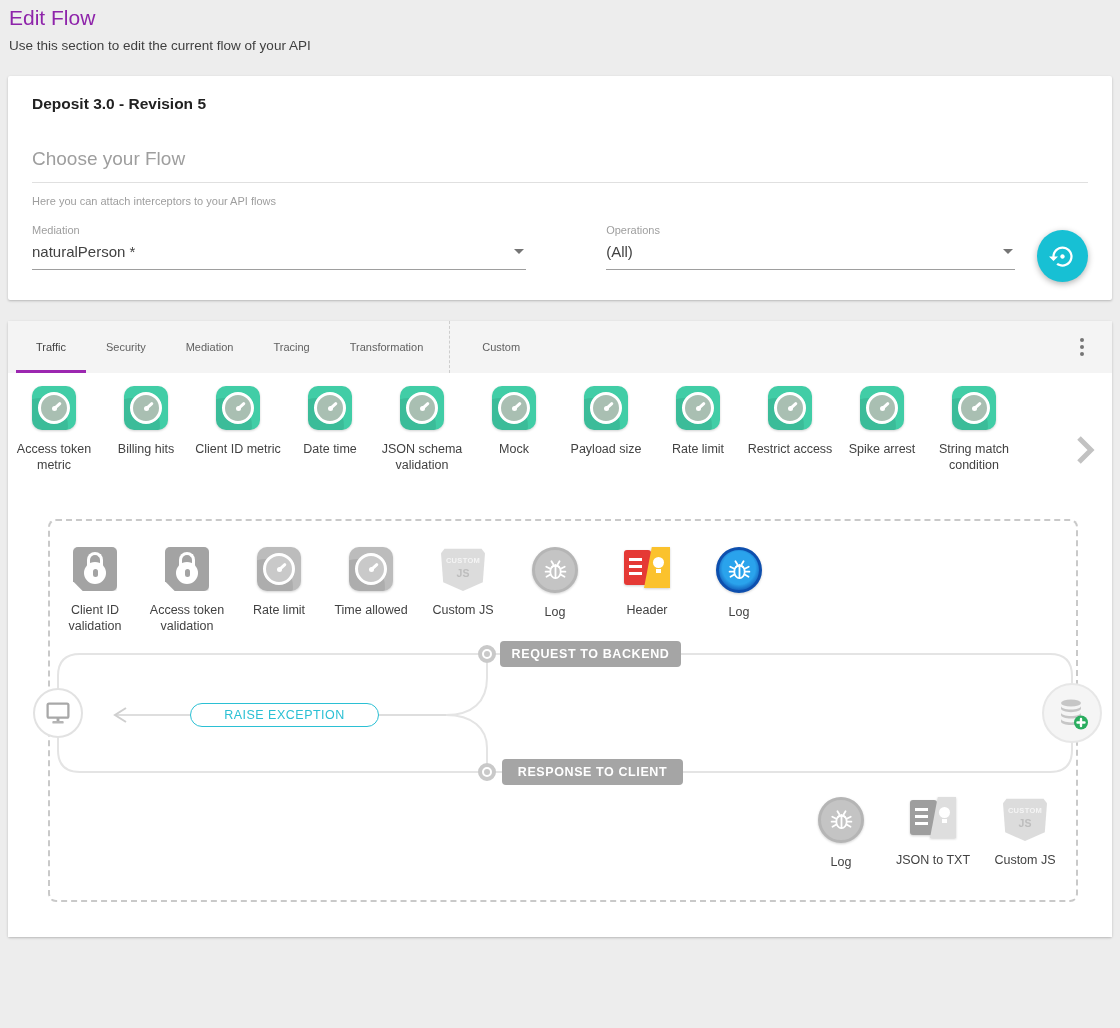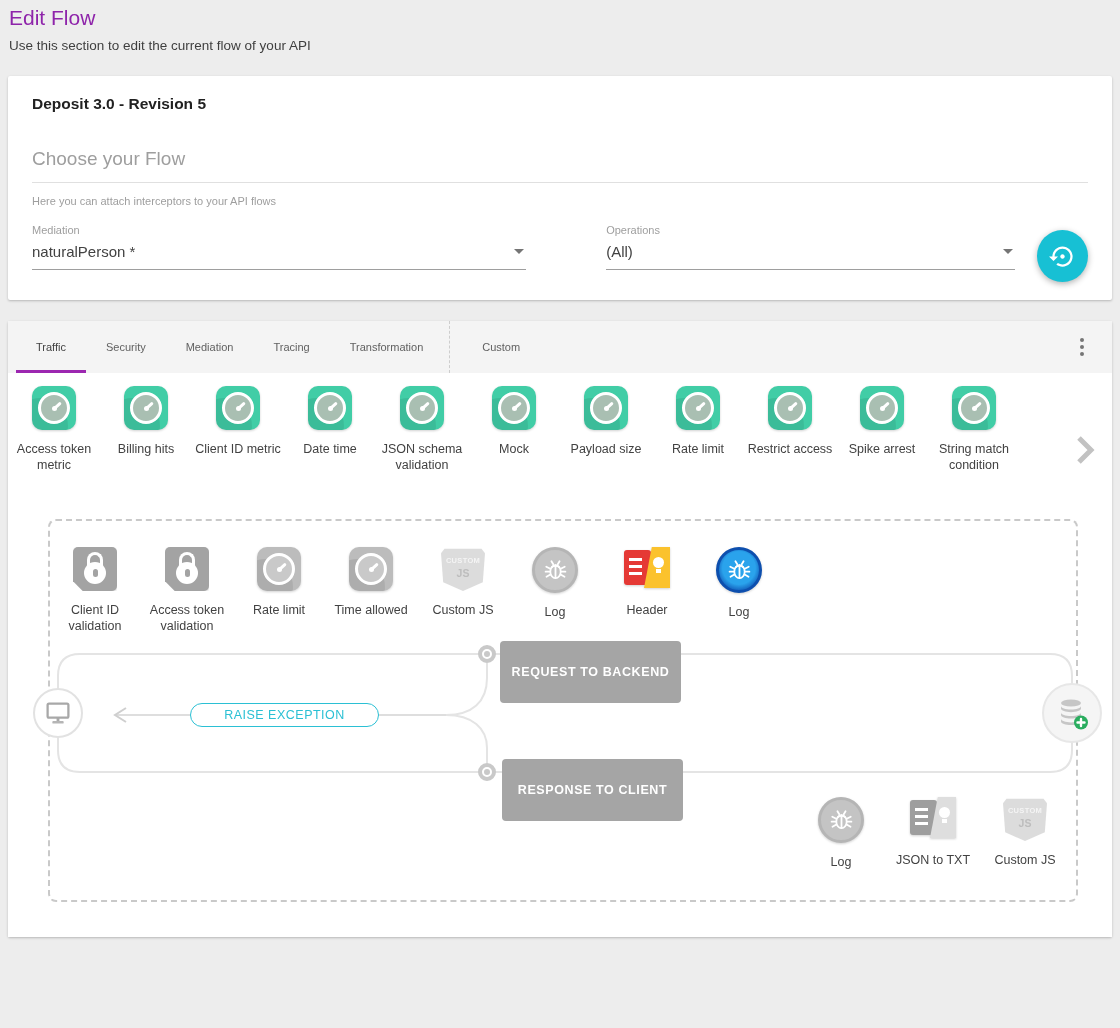--- a/index.html
+++ b/index.html
@@ -60,21 +60,21 @@
                 white-space:pre-line; line-height:1.28; }
   .pal-next { position:absolute; right:14px; top:60px; cursor:pointer; }
 
   .canvas { position:relative; height:435px; background:#fff; }
   .dashed-frame { position:absolute; left:40px; top:17px; width:1030px; height:383px;
                   border:2px dashed #c9c9c9; border-radius:8px; }
   .flow-svg { position:absolute; left:0; top:0; }
   .req-row { position:absolute; left:41px; top:45px; display:flex; }
   .resp-row { position:absolute; left:787px; top:295px; display:flex; }
 
-  .pill-gray { position:absolute; width:181px; padding:24px 0; text-align:center; background:#a5a5a5;
+  .pill-gray { position:absolute; width:181px; padding:6px 0; text-align:center; background:#a5a5a5;
                color:#fff; font-size:12.5px; font-weight:700; letter-spacing:.6px; border-radius:4px; }
   .pill-request { left:492px; top:139px; }
   .pill-response { left:494px; top:257px; }
   .node { position:absolute; width:18px; height:18px; border-radius:50%; background:#fff;
           border:4px solid #c9c9c9; }
   .node::after { content:""; position:absolute; inset:0; margin:auto; width:6px; height:6px;
                  border-radius:50%; background:#c9c9c9; }
   .node-request { left:470px; top:143px; }
   .node-response { left:470px; top:261px; }
   .exception-pill { position:absolute; left:182px; top:201px; width:189px; padding:4px 0; text-align:center;

